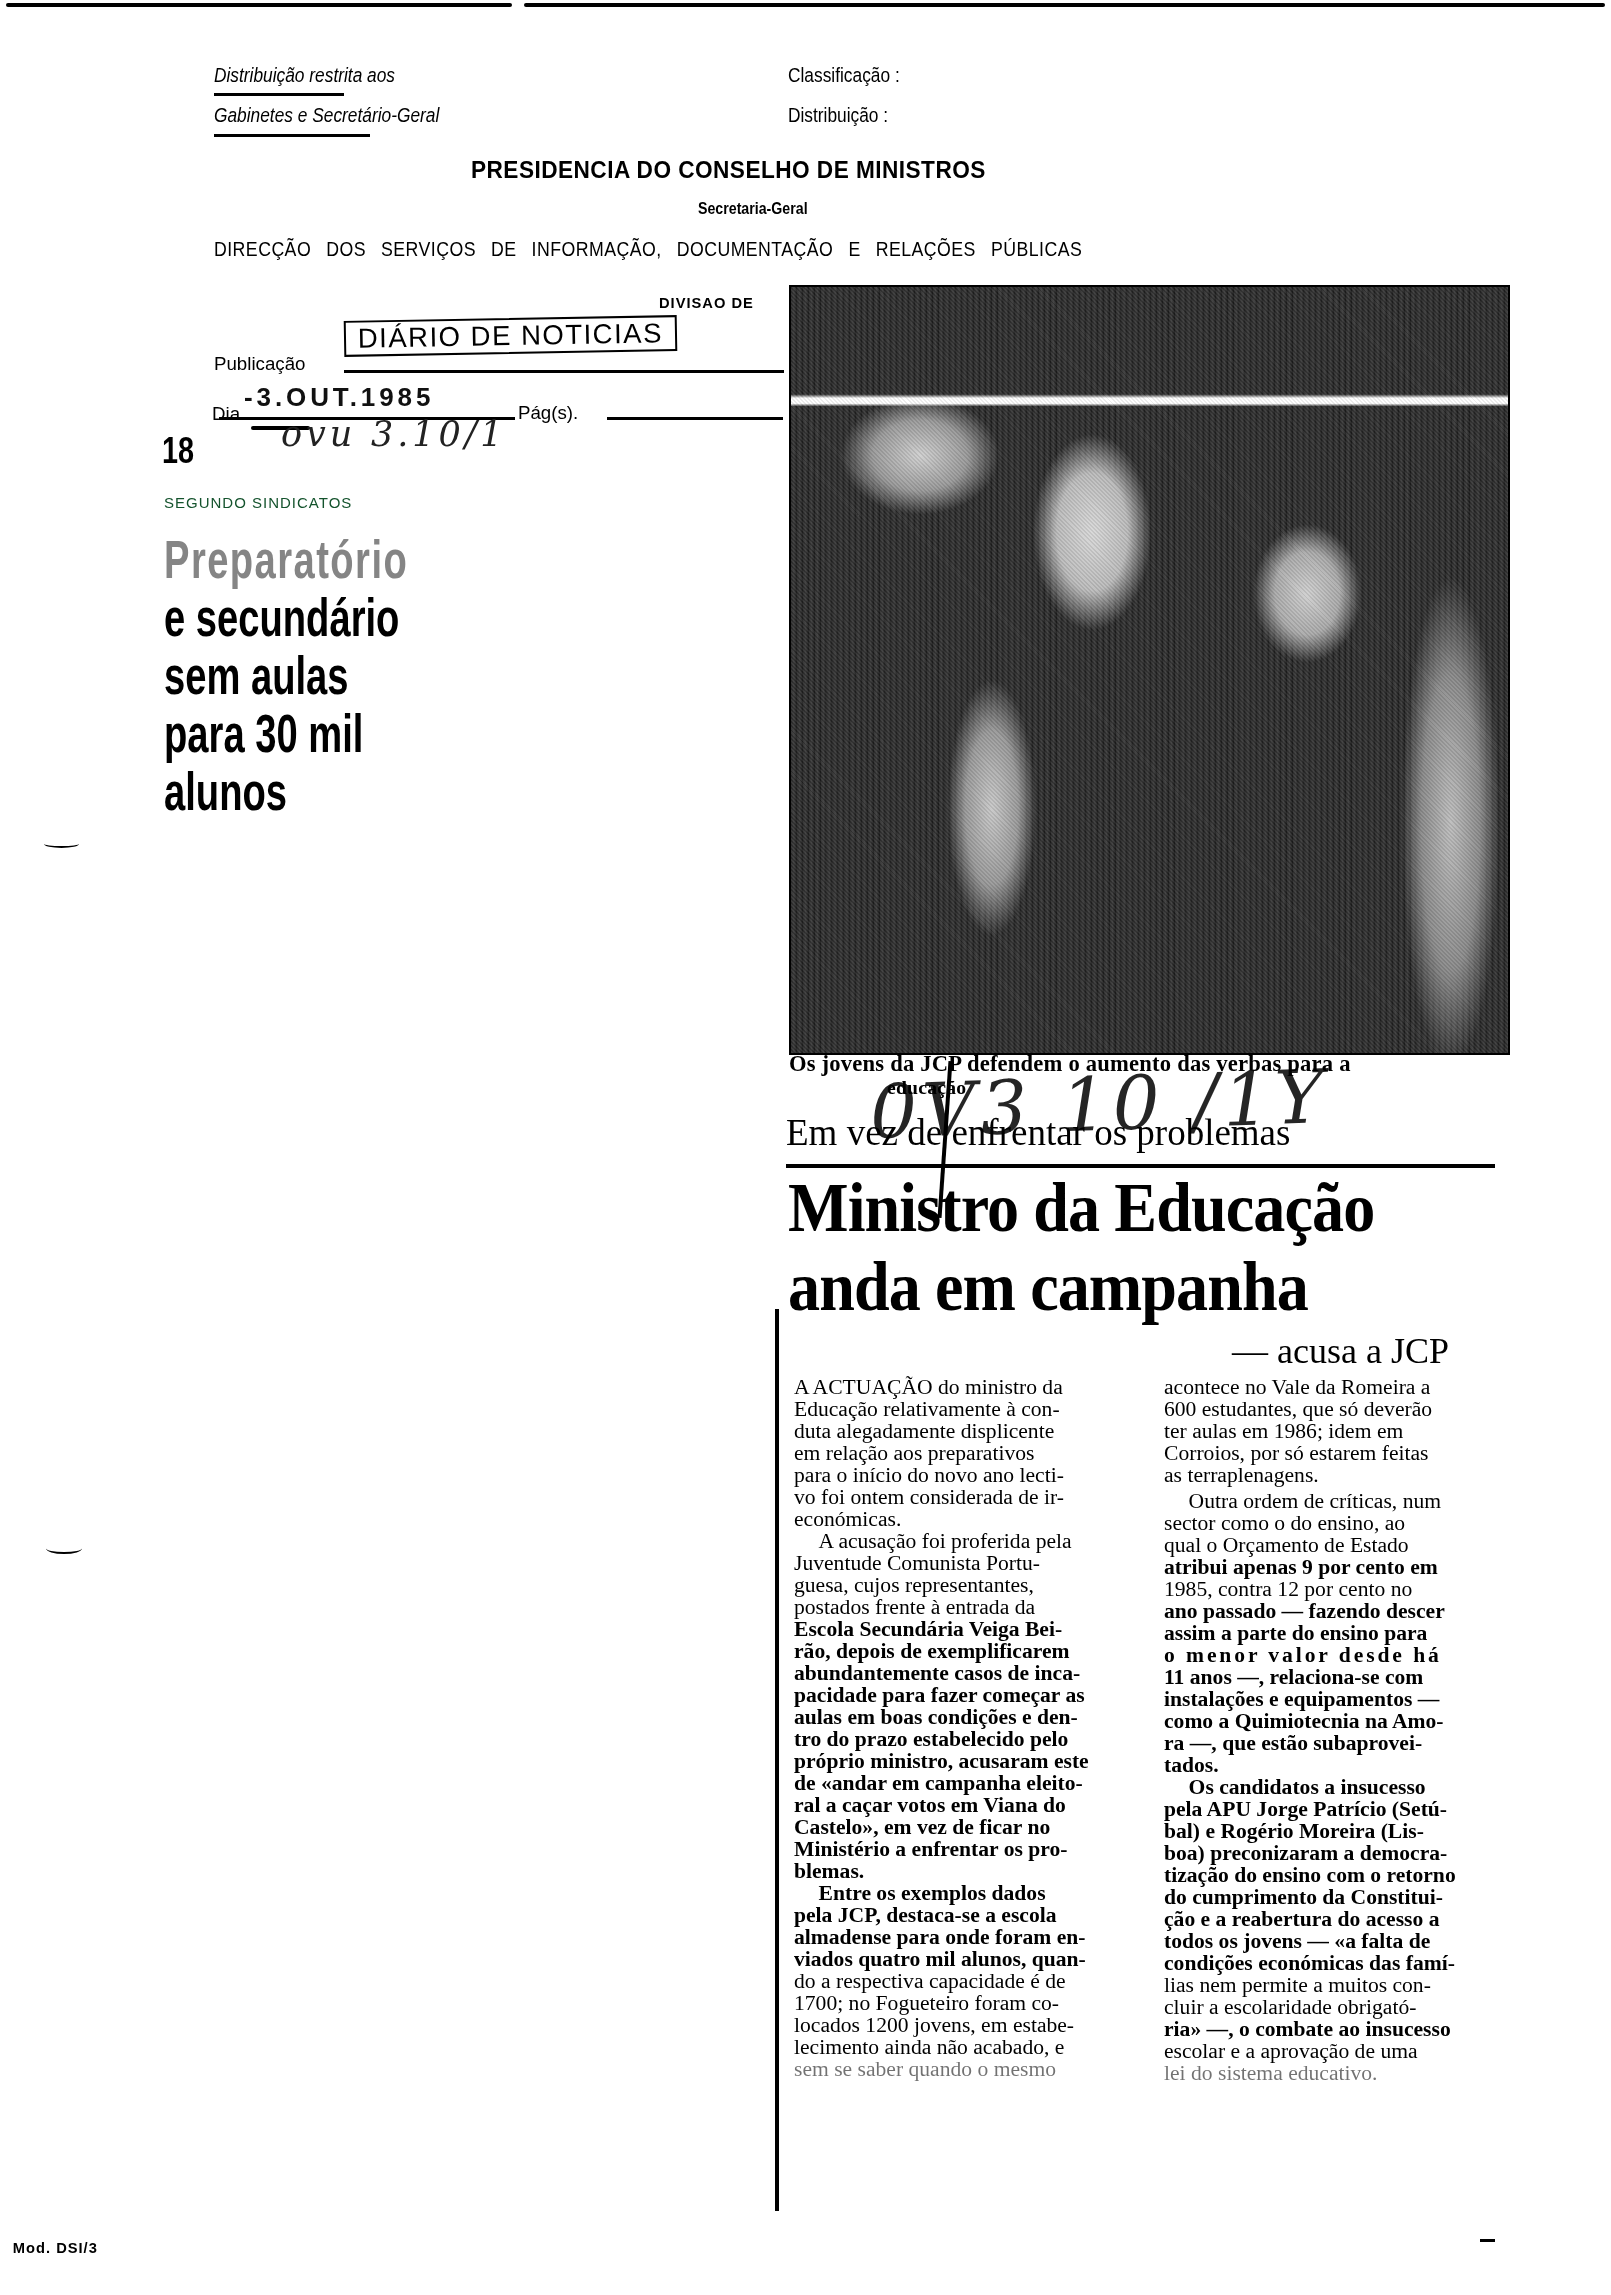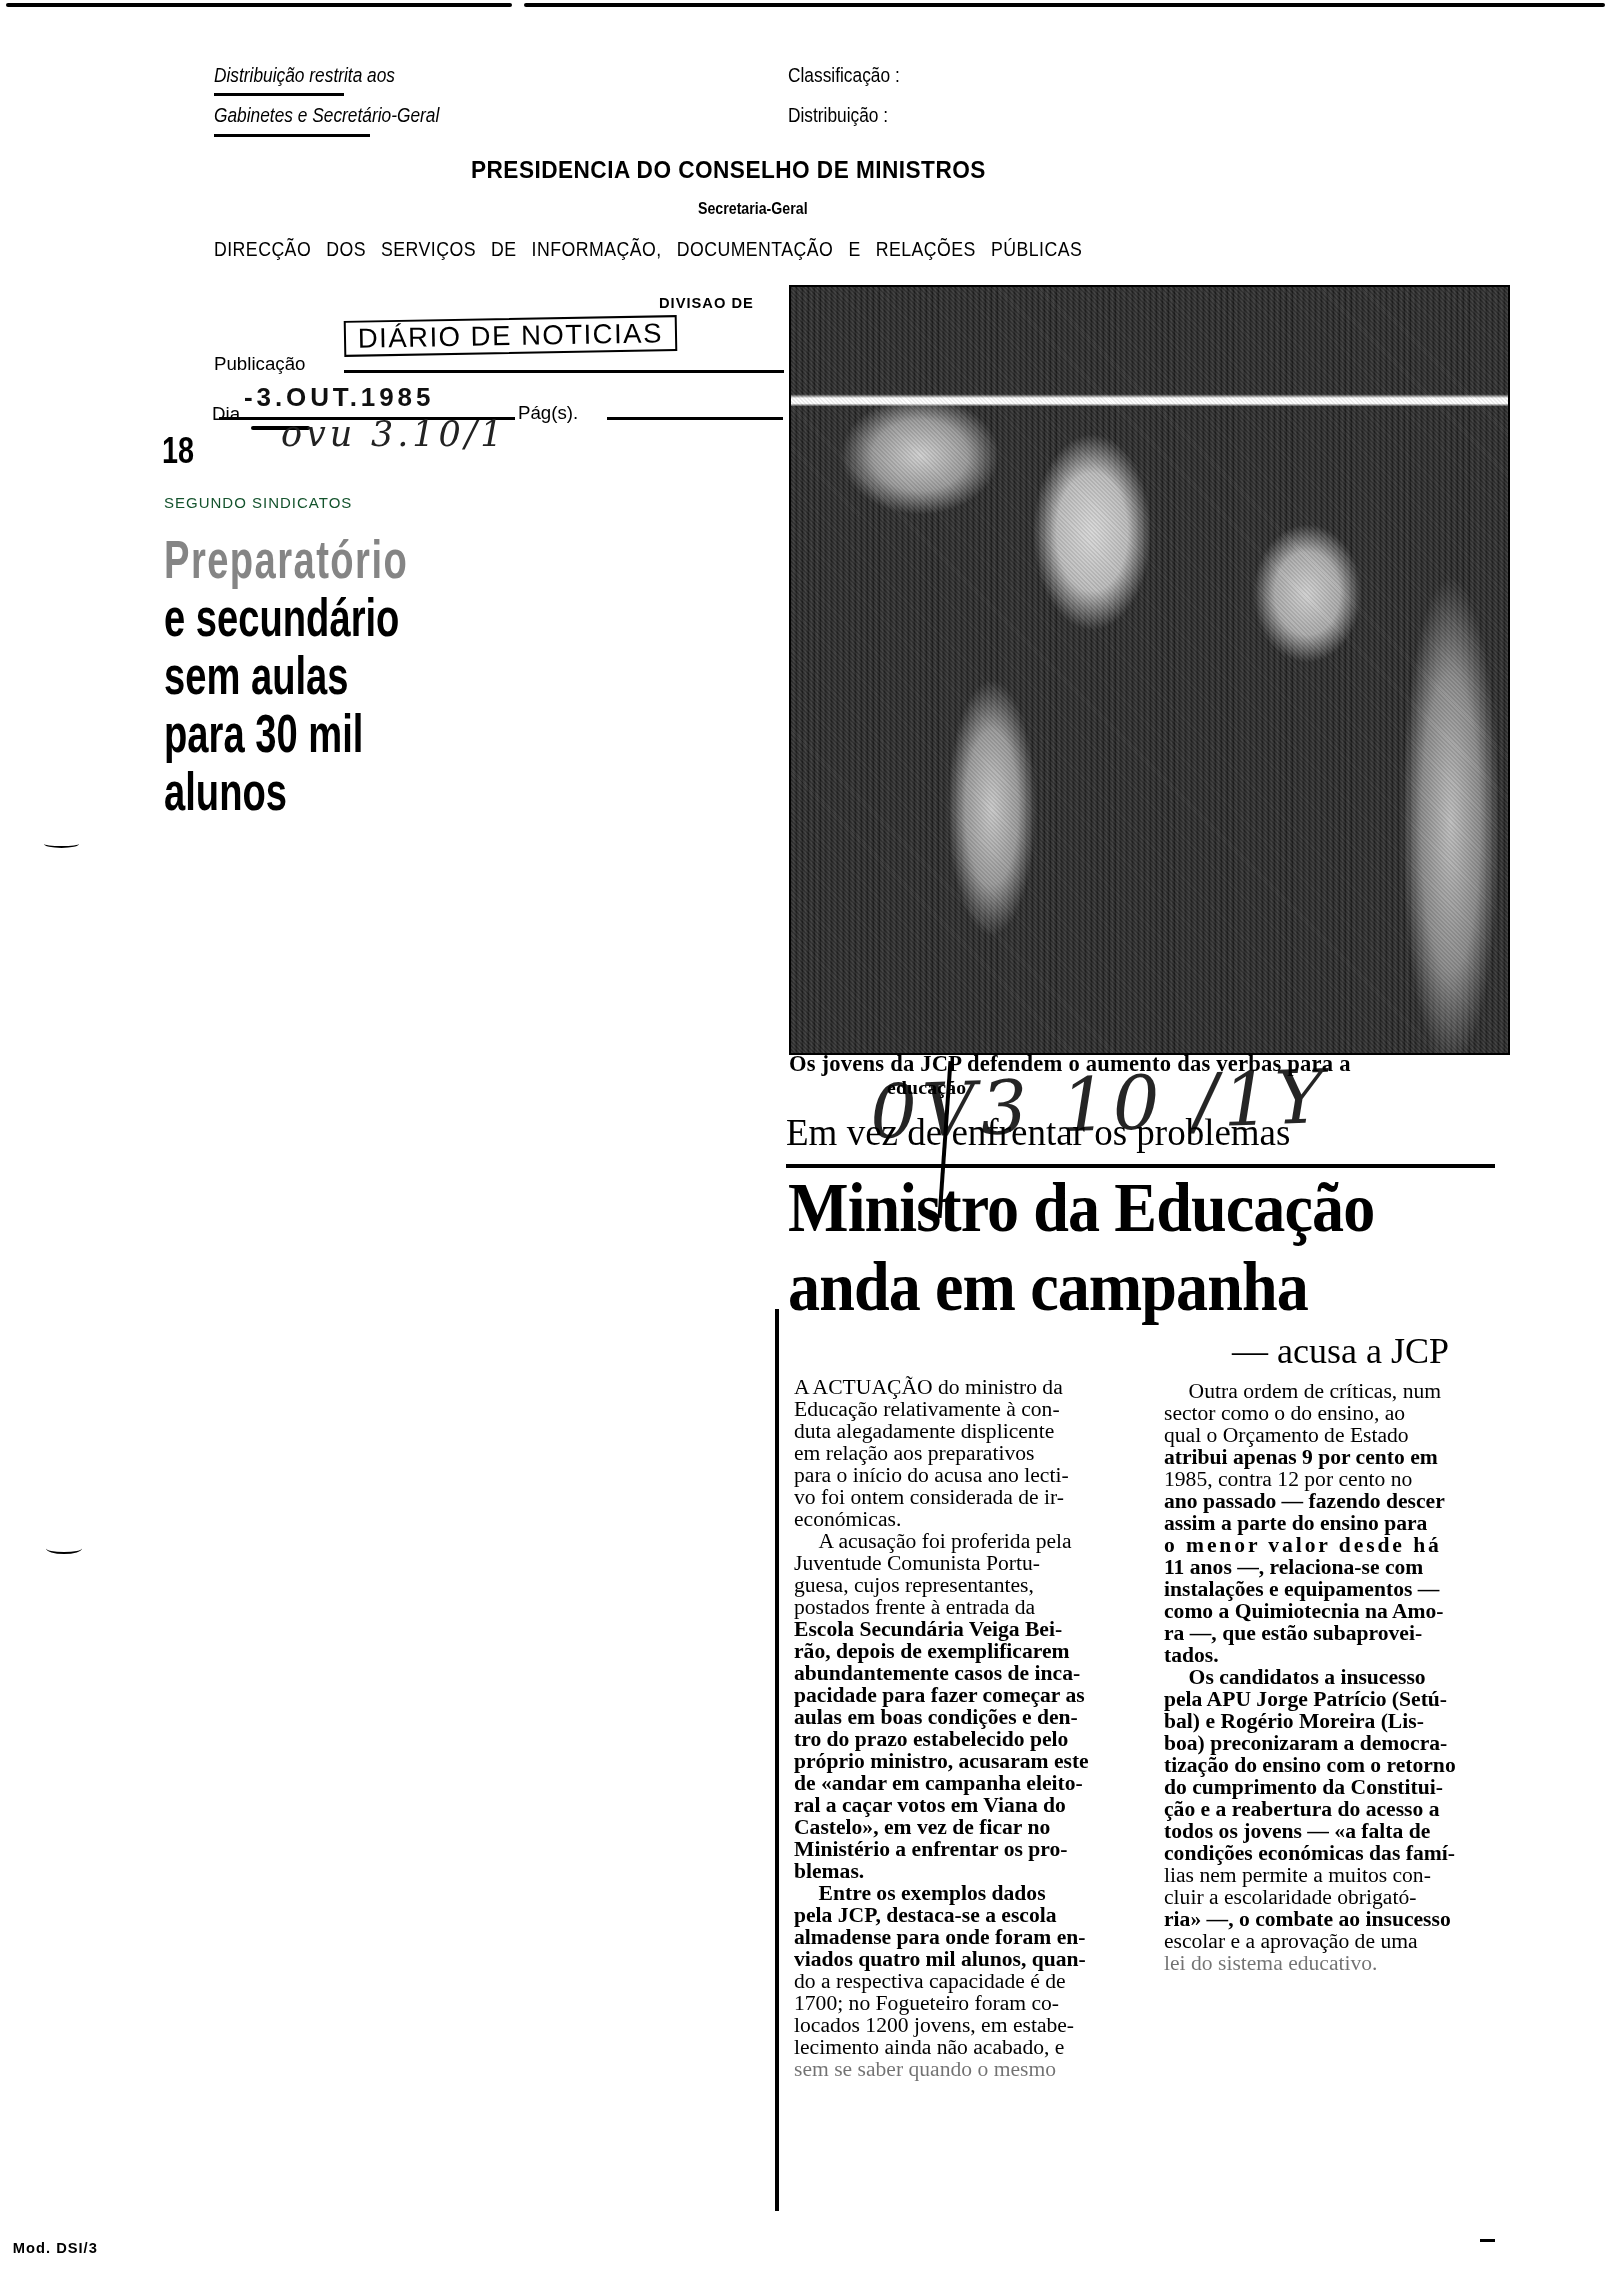--- a/index.html
+++ b/index.html
@@ -129,21 +129,21 @@
 <div class="abs acusa" style="left:1232px; top:1330px;">— acusa a JCP</div>
 
 <div class="divider-vert"></div>
 
 <div class="col" style="left:794px; top:1376px; width:222px;">
   <p>
     <span class="line">A ACTUAÇÃO do ministro da</span>
     <span class="line">Educação relativamente à con-</span>
     <span class="line">duta alegadamente displicente</span>
     <span class="line">em relação aos preparativos</span>
-    <span class="line">para o início do acusa ano lecti-</span>
+    <span class="line">para o início do novo ano lecti-</span>
     <span class="line">vo foi ontem considerada de ir-</span>
     <span class="line last">económicas.</span>
   </p>
   <p>
     <span class="line" style="padding-left:24.6px;">A acusação foi proferida pela</span>
     <span class="line">Juventude Comunista Portu-</span>
     <span class="line">guesa, cujos representantes,</span>
     <span class="line">postados frente à entrada da</span>
     <span class="line bold">Escola Secundária Veiga Bei-</span>
     <span class="line bold">rão, depois de exemplificarem</span>
@@ -165,20 +165,27 @@
     <span class="line bold">viados quatro mil alunos, quan-</span>
     <span class="line">do a respectiva capacidade é de</span>
     <span class="line">1700; no Fogueteiro foram co-</span>
     <span class="line">locados 1200 jovens, em estabe-</span>
     <span class="line">lecimento ainda não acabado, e</span>
     <span class="line fade">sem se saber quando o mesmo</span>
   </p>
 </div>
 
 <div class="col" style="left:1164px; top:1376px; width:224px;">
+  <p>
+    <span class="line">acontece no Vale da Romeira a</span>
+    <span class="line">600 estudantes, que só deverão</span>
+    <span class="line">ter aulas em 1986; idem em</span>
+    <span class="line">Corroios, por só estarem feitas</span>
+    <span class="line last">as terraplenagens.</span>
+  </p>
   <p style="margin-top:3.9px;">
     <span class="line" style="padding-left:24.6px;">Outra ordem de críticas, num</span>
     <span class="line">sector como o do ensino, ao</span>
     <span class="line">qual o Orçamento de Estado</span>
     <span class="line bold">atribui apenas 9 por cento em</span>
     <span class="line">1985, contra 12 por cento no</span>
     <span class="line bold">ano passado — fazendo descer</span>
     <span class="line bold">assim a parte do ensino para</span>
     <span class="line bold" style="letter-spacing:2.9px;">o menor valor desde há</span>
     <span class="line bold">11 anos —, relaciona-se com</span>

